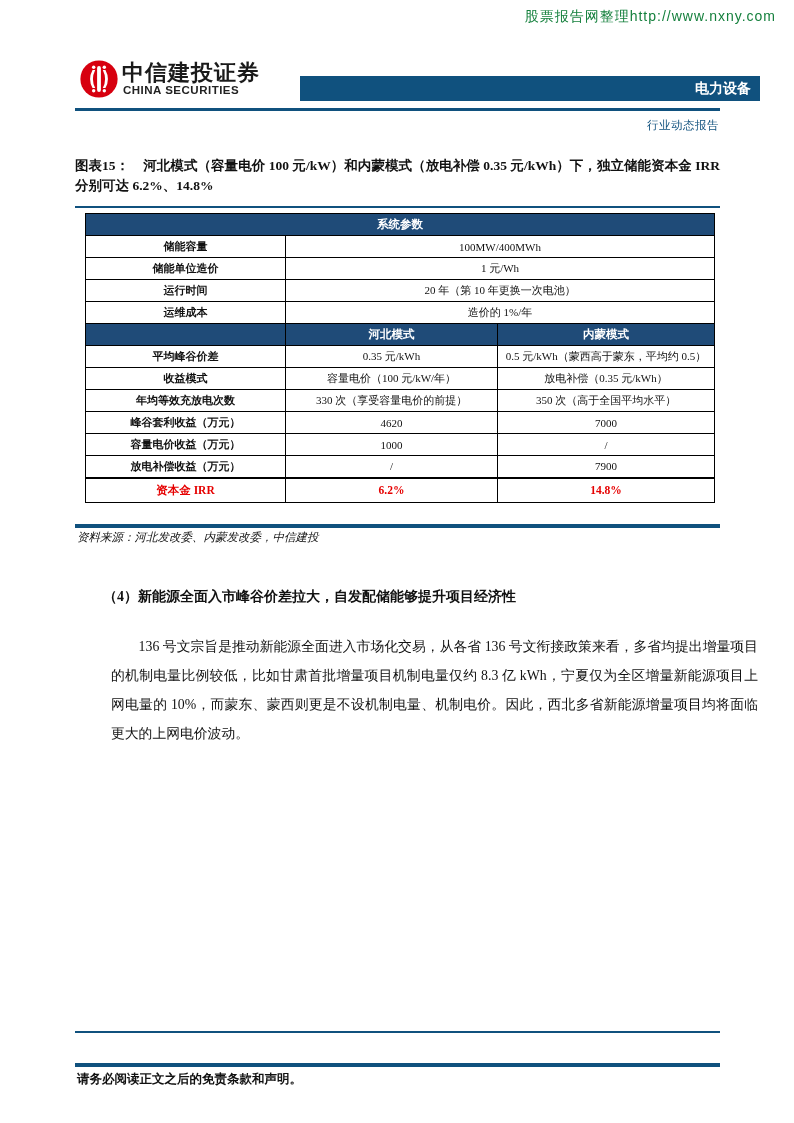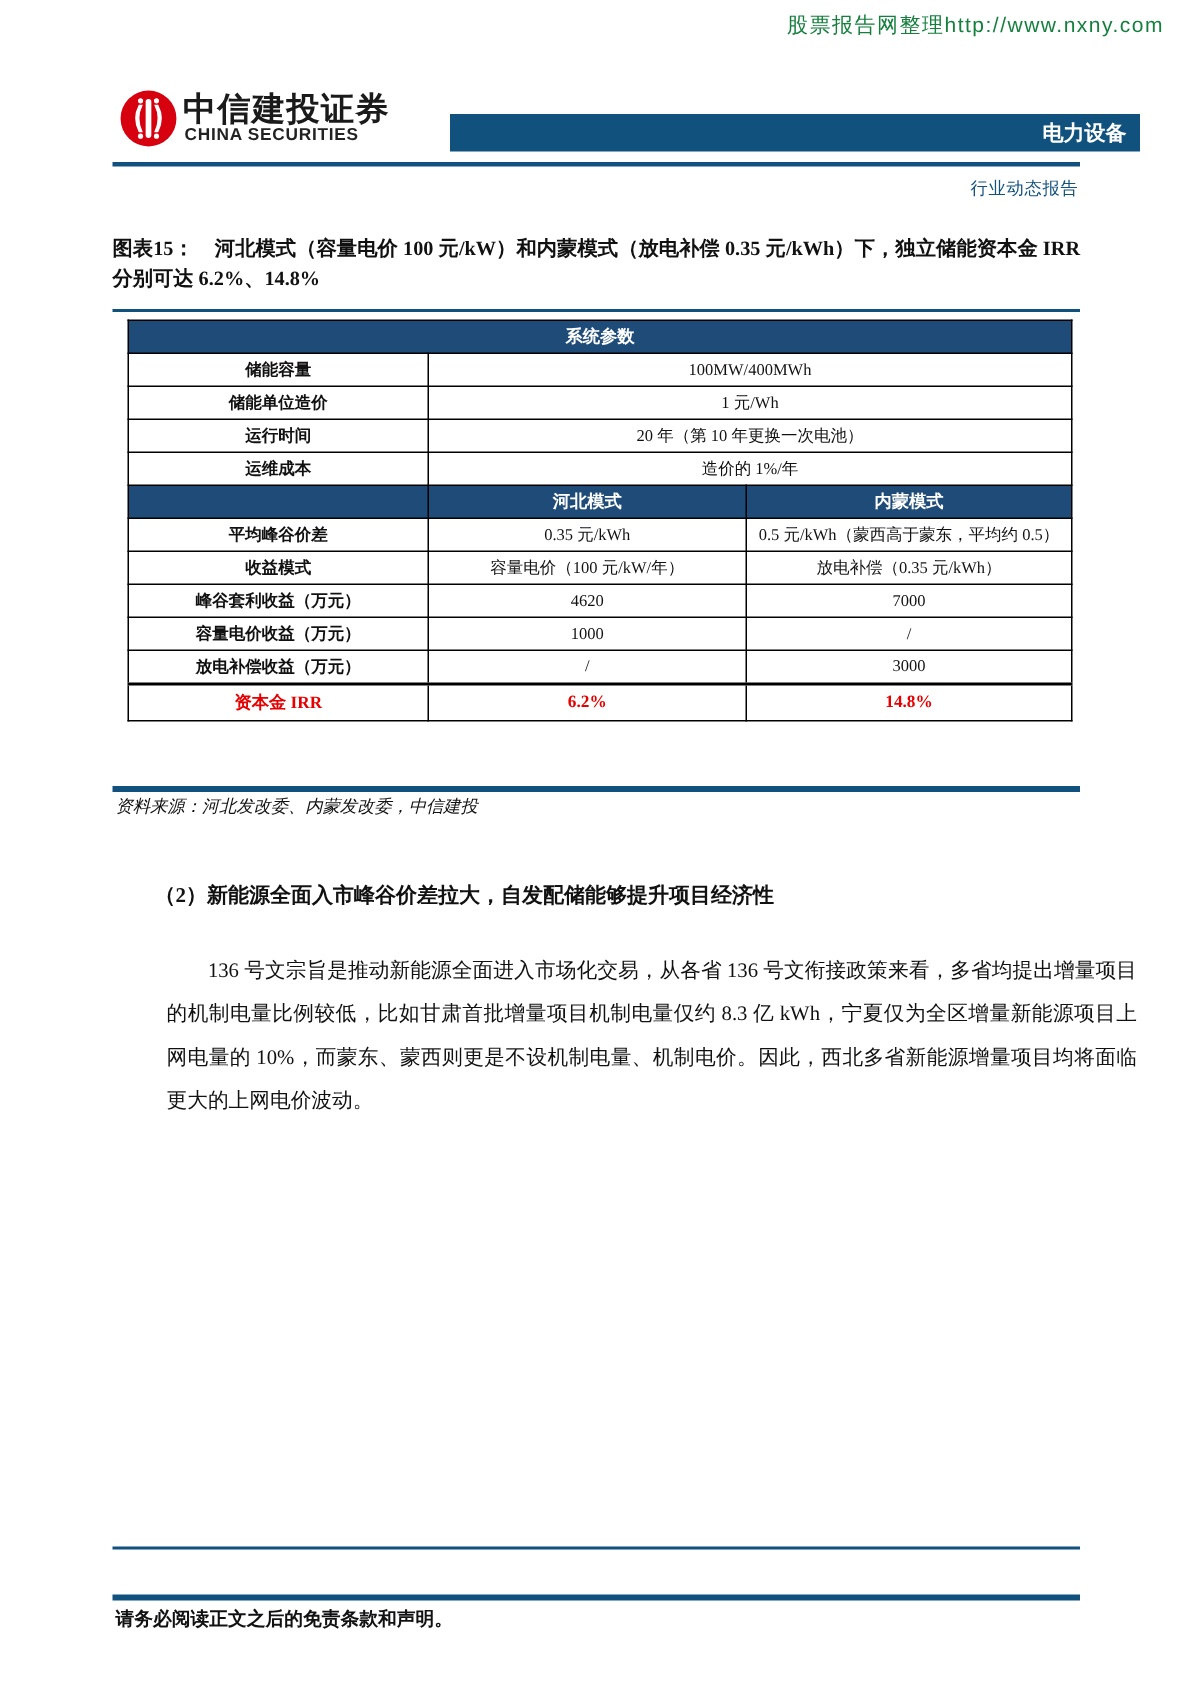--- a/index.html
+++ b/index.html
@@ -153,43 +153,48 @@
       <td class="lbl">平均峰谷价差</td>
       <td>0.35 元/kWh</td>
       <td>0.5 元/kWh（蒙西高于蒙东，平均约 0.5）</td>
     </tr>
     <tr>
       <td class="lbl">收益模式</td>
       <td>容量电价（100 元/kW/年）</td>
       <td>放电补偿（0.35 元/kWh）</td>
     </tr>
     <tr>
+      <td class="lbl">年均等效充放电次数</td>
+      <td>330 次（享受容量电价的前提）</td>
+      <td>350 次（高于全国平均水平）</td>
+    </tr>
+    <tr>
       <td class="lbl">峰谷套利收益（万元）</td>
       <td>4620</td>
       <td>7000</td>
     </tr>
     <tr>
       <td class="lbl">容量电价收益（万元）</td>
       <td>1000</td>
       <td>/</td>
     </tr>
     <tr>
       <td class="lbl">放电补偿收益（万元）</td>
       <td>/</td>
-      <td>3000</td>
+      <td>7900</td>
     </tr>
     <tr class="irr-row">
       <td>资本金 IRR</td>
       <td>6.2%</td>
       <td>14.8%</td>
     </tr>
   </tbody>
 </table>
 
 <div class="figure-rule-bottom"></div>
 <div class="source-line">资料来源：河北发改委、内蒙发改委，中信建投</div>
 
-<div class="section-heading">（2）新能源全面入市峰谷价差拉大，自发配储能够提升项目经济性</div>
+<div class="section-heading">（4）新能源全面入市峰谷价差拉大，自发配储能够提升项目经济性</div>
 <div class="body-paragraph">136 号文宗旨是推动新能源全面进入市场化交易，从各省 136 号文衔接政策来看，多省均提出增量项目的机制电量比例较低，比如甘肃首批增量项目机制电量仅约 8.3 亿 kWh，宁夏仅为全区增量新能源项目上网电量的 10%，而蒙东、蒙西则更是不设机制电量、机制电价。因此，西北多省新能源增量项目均将面临更大的上网电价波动。</div>
 
 <div class="footer-rule-thin"></div>
 <div class="footer-text">请务必阅读正文之后的免责条款和声明。</div>
 <div class="footer-rule-thick"></div>
 
 </body></html>

